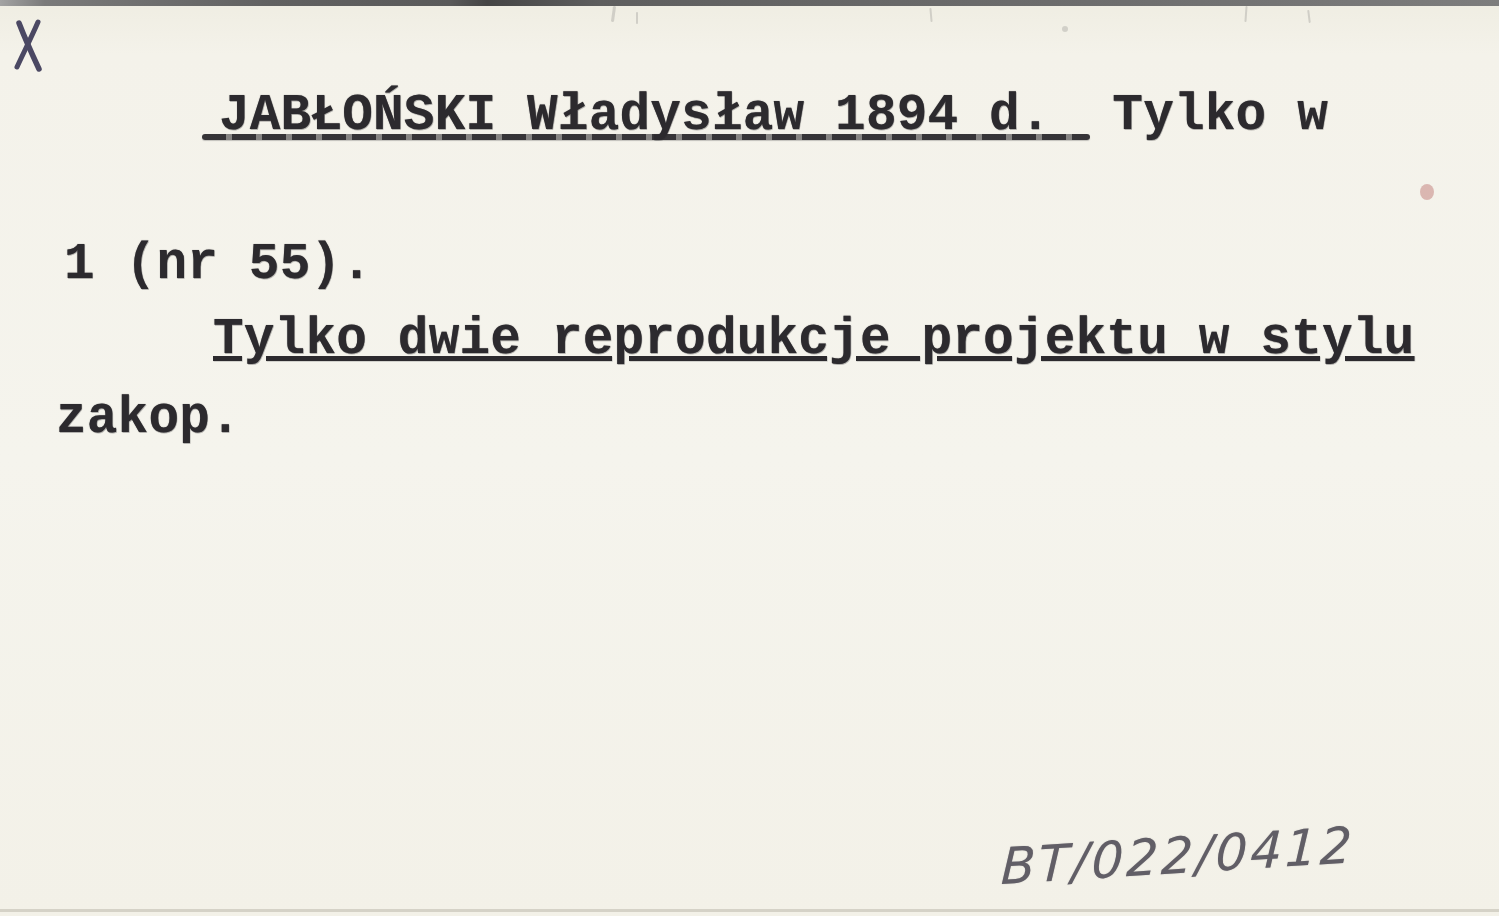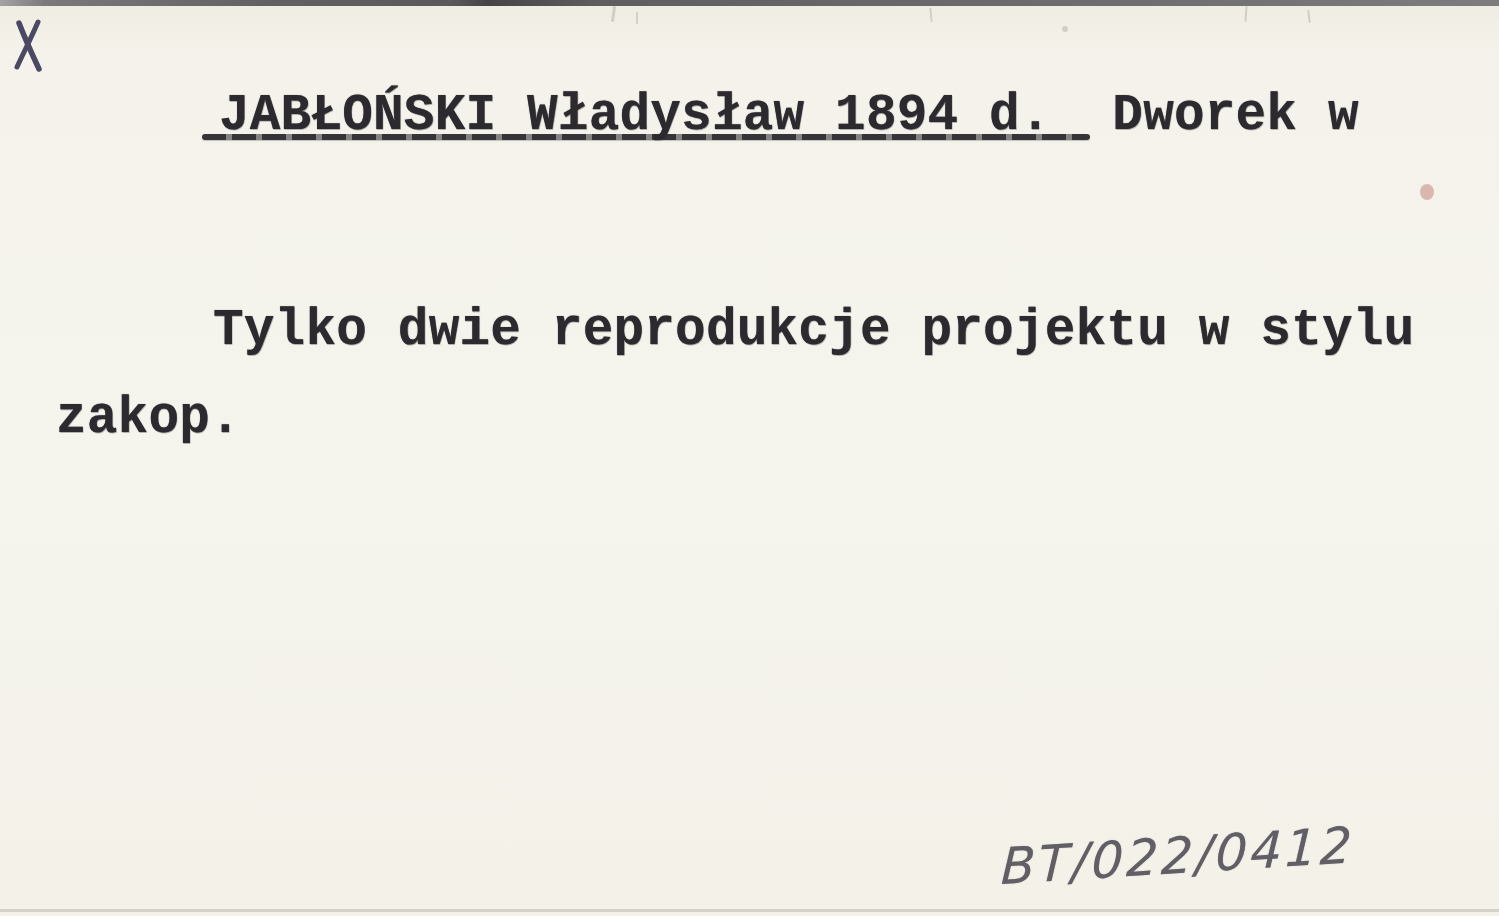--- a/index.html
+++ b/index.html
@@ -44,21 +44,21 @@
     line-height: 60px;
     font-weight: bold;
     letter-spacing: 0.2px;
     white-space: pre;
     color: var(--typewriter-ink, #2c2a2e);
     text-shadow: 0 0 1px rgba(44, 42, 46, 0.6), 0.6px 0.6px 0 rgba(44, 42, 46, 0.28);
   }
   #line-1 { left: 219px; top: 86px; }
   #line-2 { left: 64px;  top: 163px; }
   #line-3 { left: 64px;  top: 235px; }
-  #line-4 { left: 213px; top: 301px; }
+  #line-4 { left: 213px; top: 310px; text-decoration: underline; }
   #line-5 { left: 56px;  top: 389px; }
   
   #heading-underline {
     position: absolute;
     left: 202px; top: 134px;
     width: 888px; height: 6px;
     border-radius: 3px;
     background: repeating-linear-gradient(90deg,
       rgba(44, 42, 46, 0.95) 0px, rgba(44, 42, 46, 0.95) 24px,
       rgba(44, 42, 46, 0.55) 24px, rgba(44, 42, 46, 0.55) 30px);
@@ -108,23 +108,24 @@
   <div class="smudge" style="left:1245px; top:6px; width:2px; height:16px; transform:rotate(4deg);"></div>
   <div class="smudge" style="left:1308px; top:10px; width:2px; height:13px; transform:rotate(-7deg);"></div>
 
   <div id="check-mark" aria-label="X">
     <svg width="44" height="62" viewBox="0 0 44 62">
       <path d="M11 9 C 16 22, 24 40, 31 55" fill="none" stroke="#4b4863" stroke-width="5.5" stroke-linecap="round"></path>
       <path d="M30 8 C 24 22, 15 40, 9 53" fill="none" stroke="#4b4863" stroke-width="5" stroke-linecap="round"></path>
     </svg>
   </div>
 
-  <div id="line-1" class="typed"><span>JABŁOŃSKI Władysław 1894 d.</span><span>  Dworek w</span></div>
+  <div id="line-1" class="typed"><span>JABŁOŃSKI Władysław 1894 d.</span><span>  Tylko w</span></div>
   <div id="heading-underline"></div>
 
+  <div id="line-3" class="typed">1 (nr 55).</div>
   <div id="line-4" class="typed">Tylko dwie reprodukcje projektu w stylu</div>
   <div id="line-5" class="typed">zakop.</div>
 
   <div id="red-speck"></div>
 
   <div id="shelfmark">BT/022/0412</div>
 
   <div id="bottom-edge"></div>
 
 </div>

